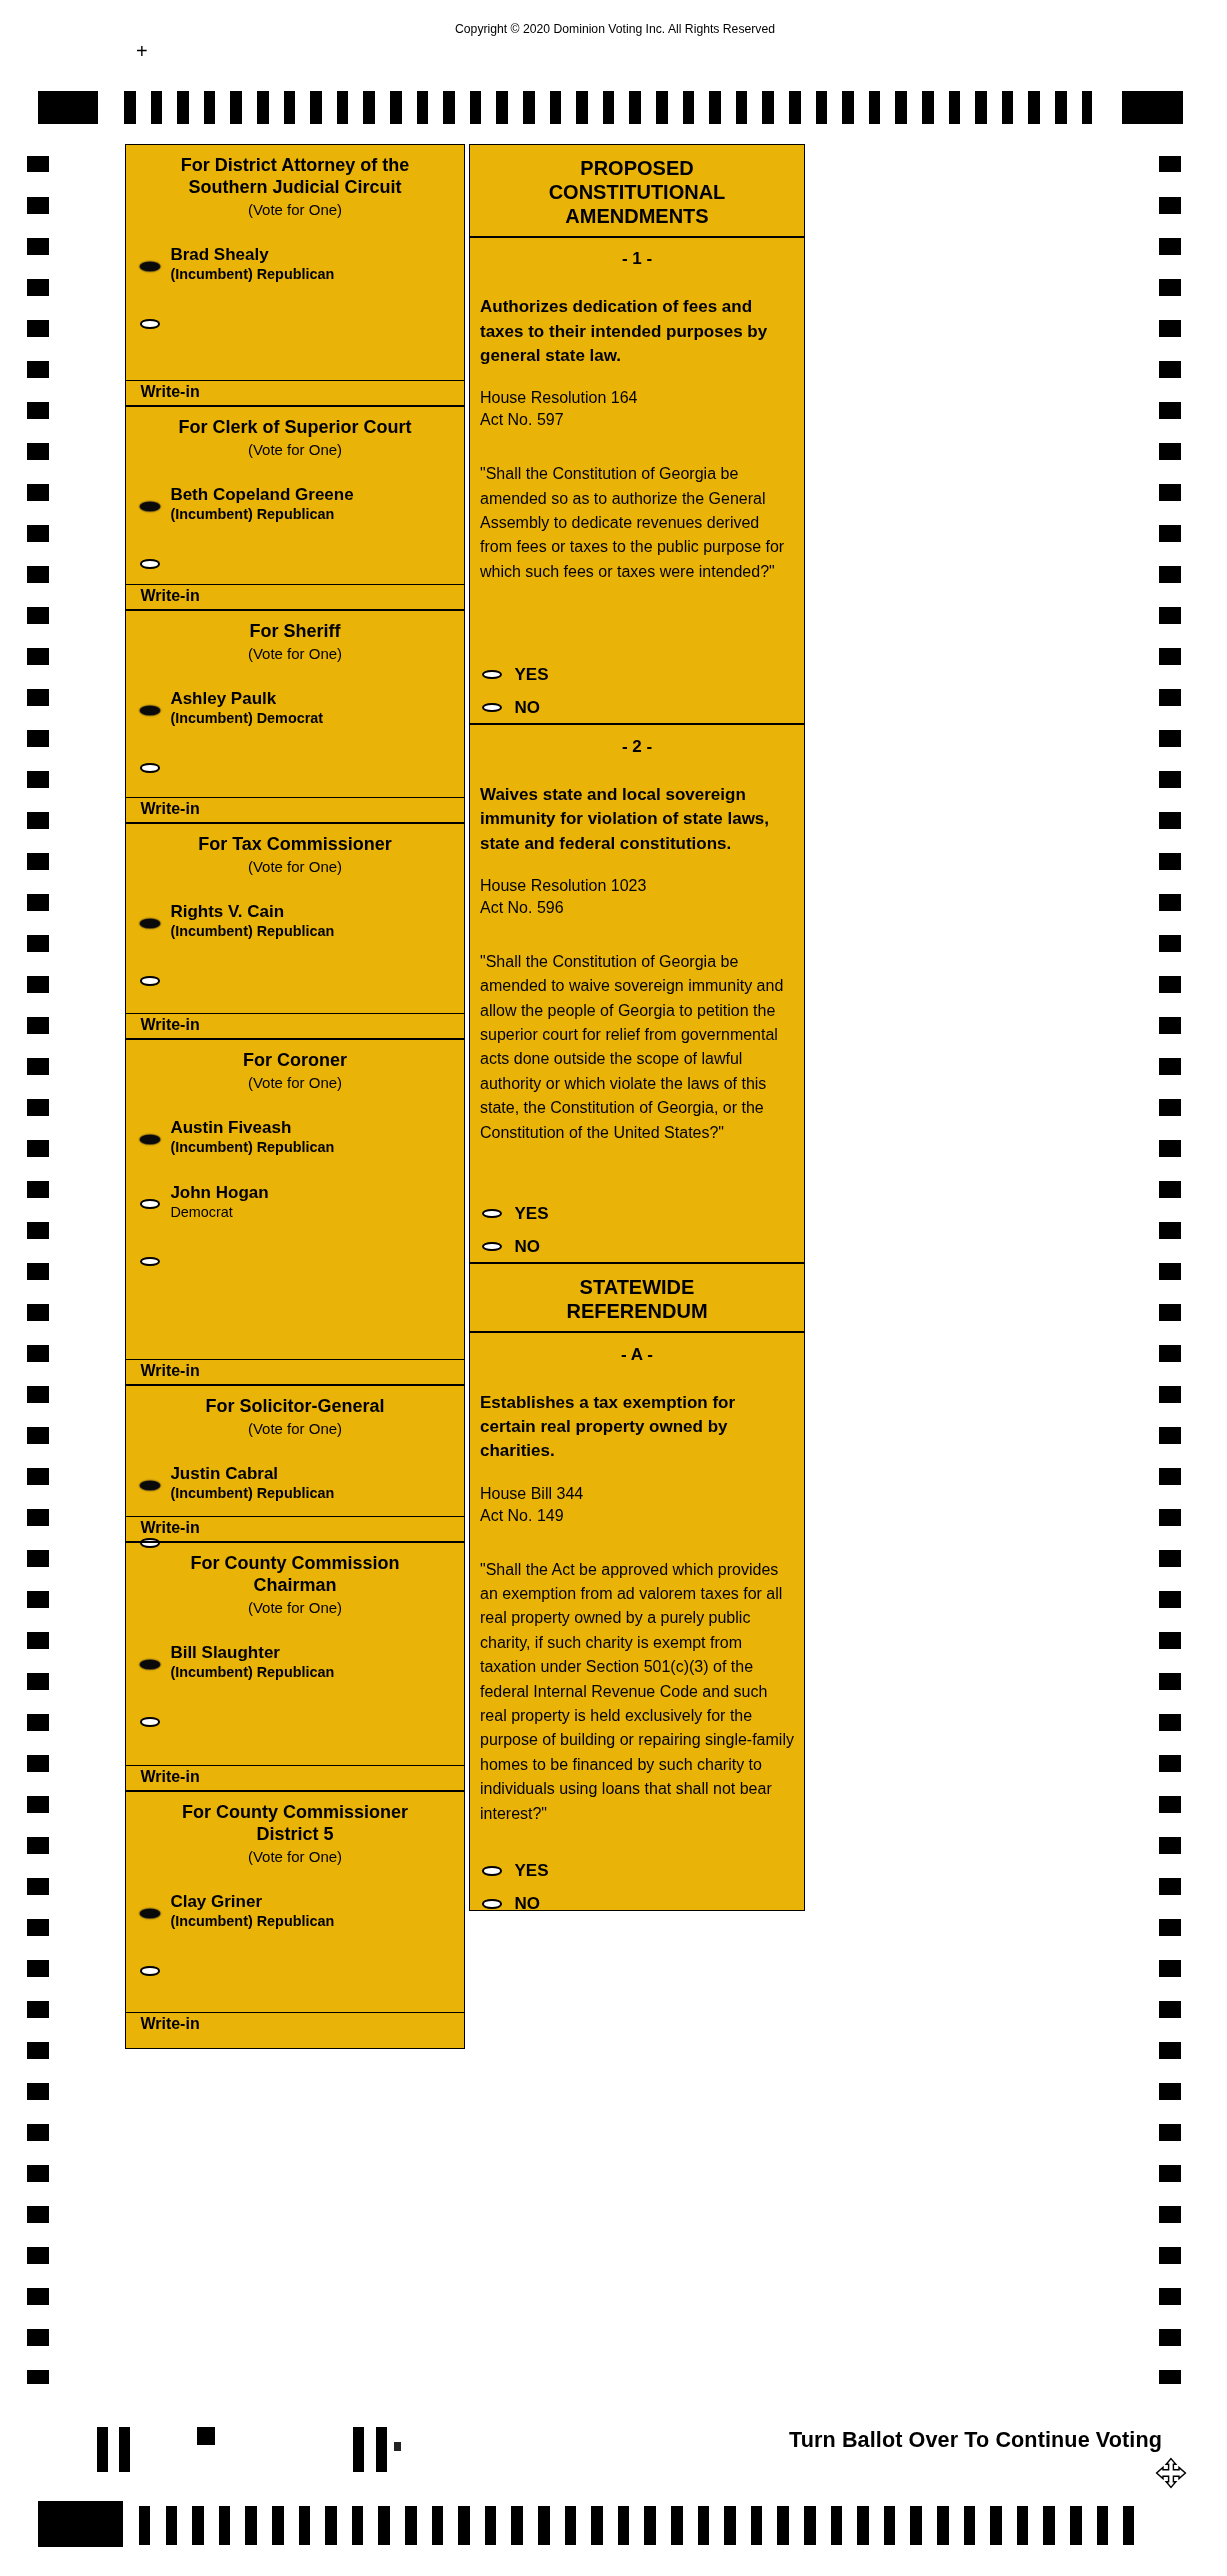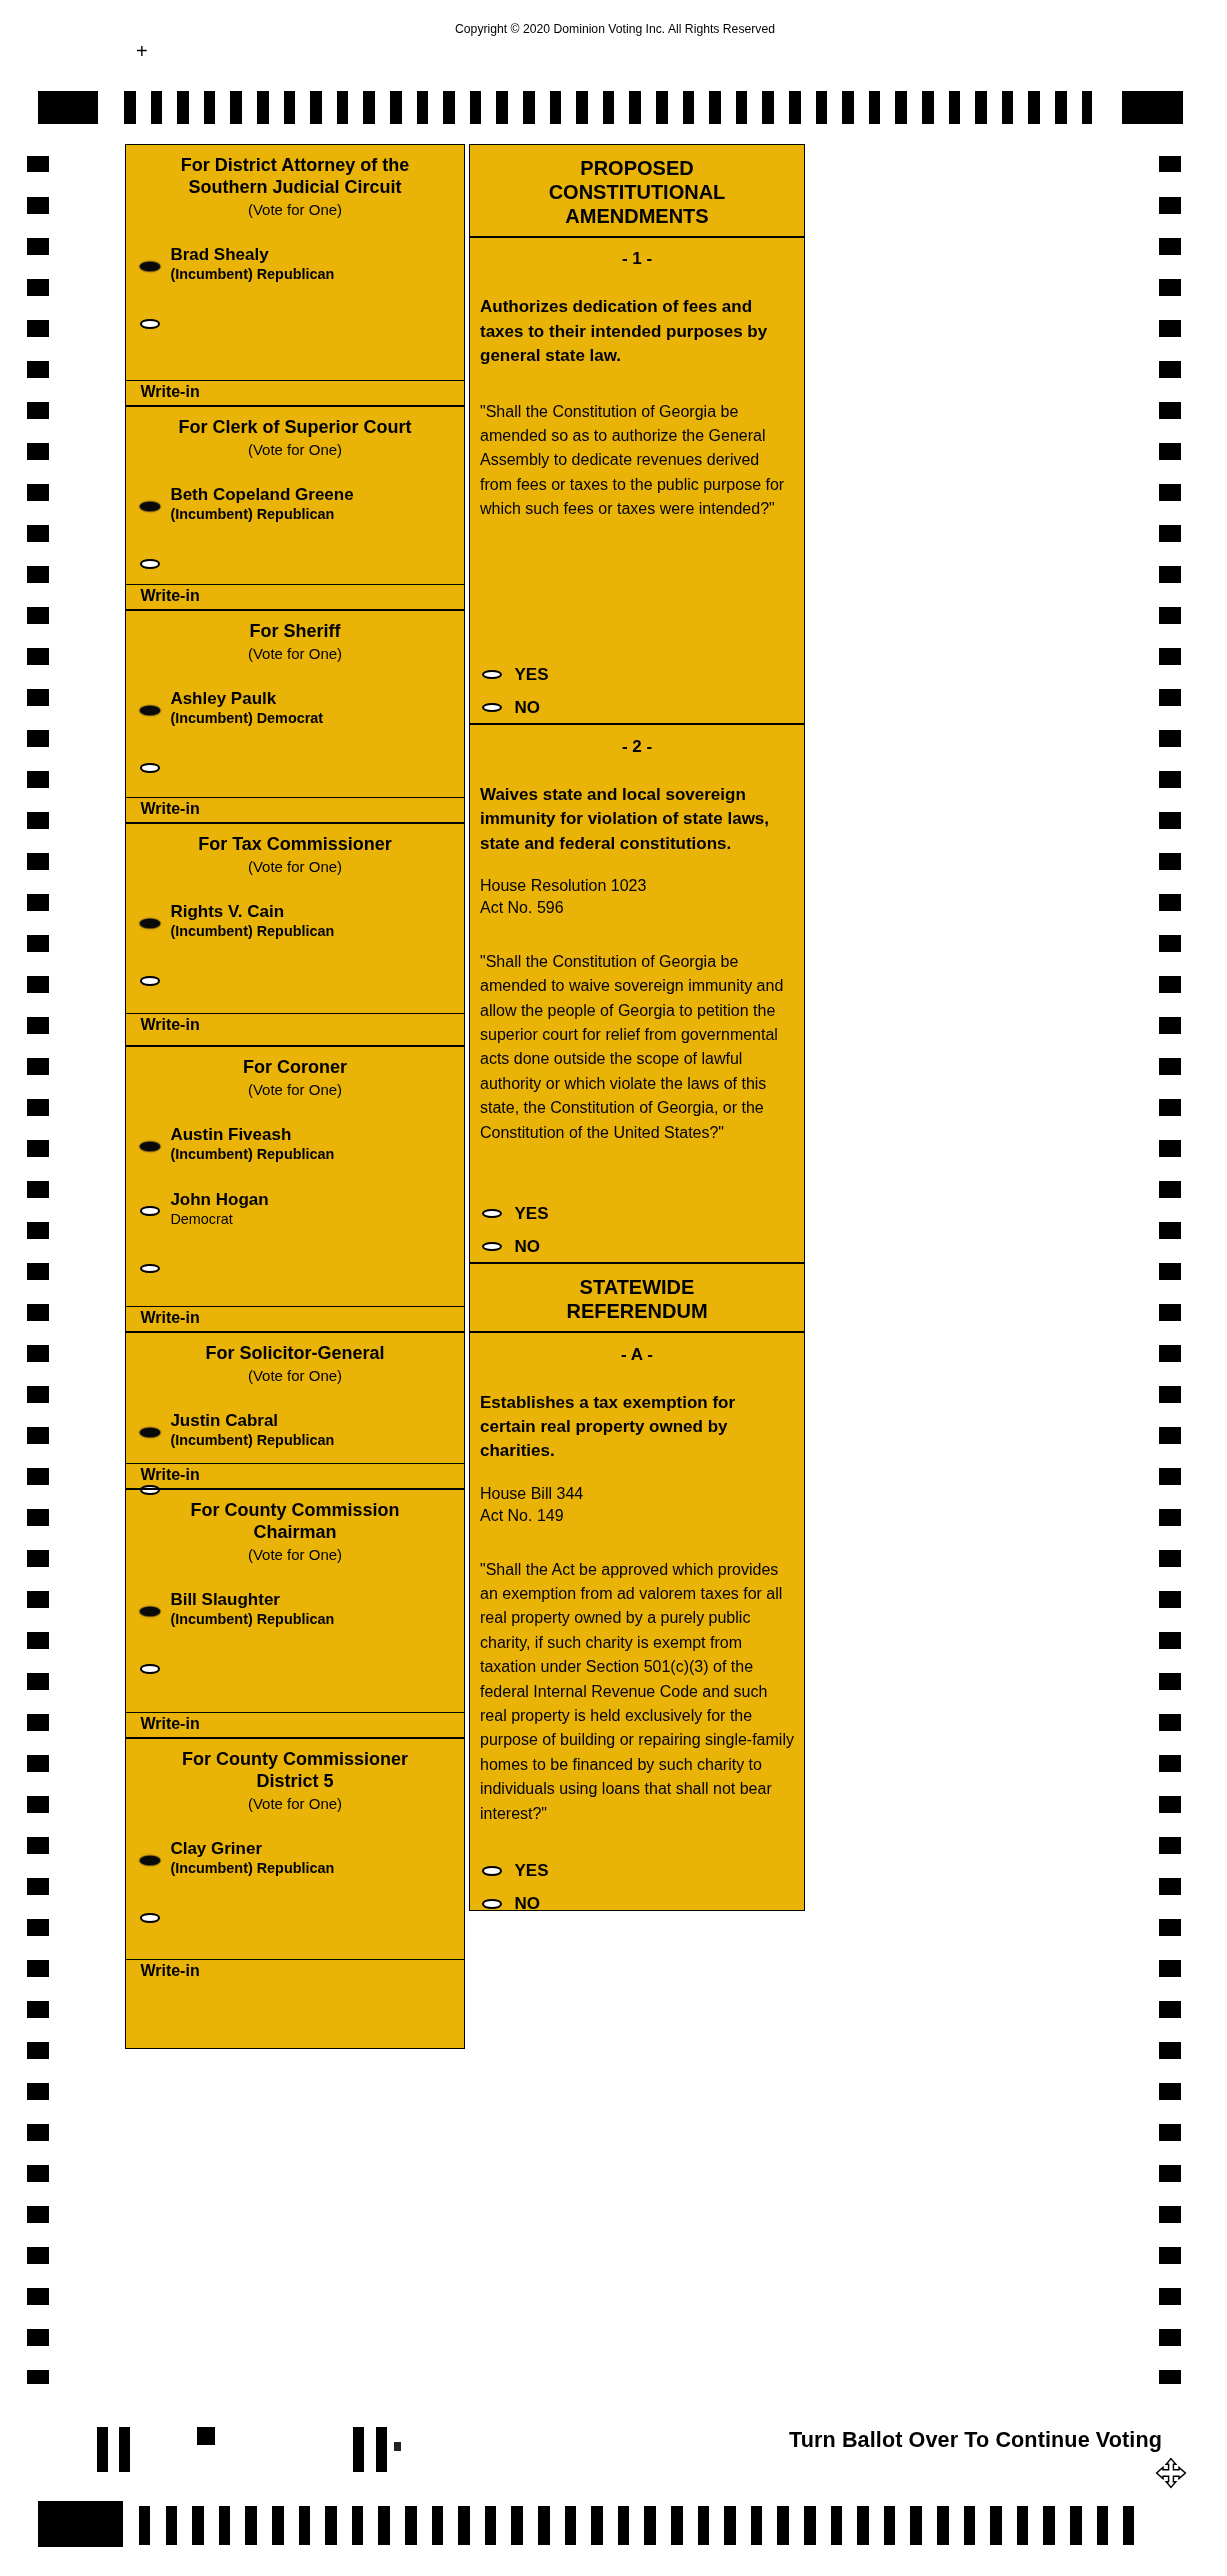--- a/index.html
+++ b/index.html
@@ -172,21 +172,21 @@
             <div class="cand-detail">(Incumbent) Republican</div>
           </div>
         </div>
         <div class="cand blank">
           <span class="oval"></span>
         </div>
         <div class="writein">
           <div class="wi-label">Write-in</div>
         </div>
       </div>
-      <div class="contest" style="height: 286px; margin-top: 7px;">
+      <div class="contest" style="height: 346px;">
         <div class="c-title">
           <div>For Coroner</div>
         </div>
         <div class="c-vote">(Vote for One)</div>
         <div class="cand">
           <span class="oval filled"></span>
           <div class="cand-text">
             <div class="cand-name">Austin Fiveash</div>
             <div class="cand-detail">(Incumbent) Republican</div>
           </div>
@@ -268,20 +268,24 @@
   <div id="measure-column" class="col col2">
       <section class="msection">
         <div class="sec-header">
           <div>PROPOSED</div>
           <div>CONSTITUTIONAL</div>
           <div>AMENDMENTS</div>
         </div>
         <div class="measure first" style="height: 474px;">
           <div class="m-number">- 1 -</div>
           <div class="m-summary">Authorizes dedication of fees and taxes to their intended purposes by general state law.</div>
+          <div class="m-refs">
+            <div>House Resolution 164</div>
+            <div>Act No. 597</div>
+          </div>
           <div class="m-question">"Shall the Constitution of Georgia be amended so as to authorize the General Assembly to dedicate revenues derived from fees or taxes to the public purpose for which such fees or taxes were intended?"</div>
           <div class="m-choices">
             <div class="m-choice">
               <span class="oval"></span>
               <span class="m-choice-label">YES</span>
             </div>
             <div class="m-choice">
               <span class="oval"></span>
               <span class="m-choice-label">NO</span>
             </div>

